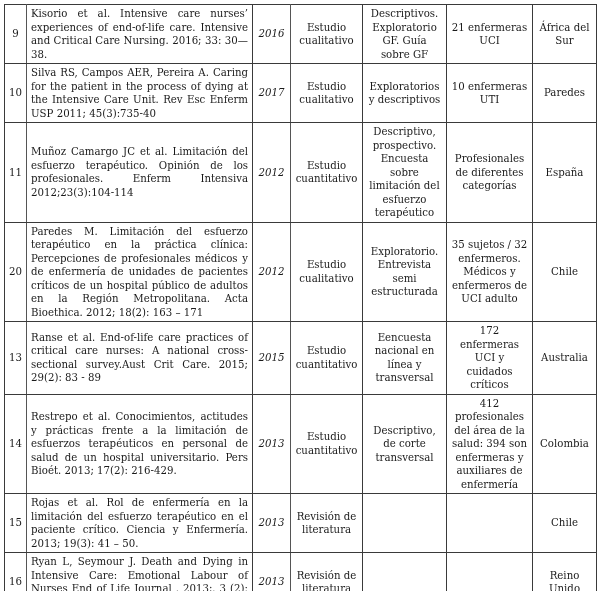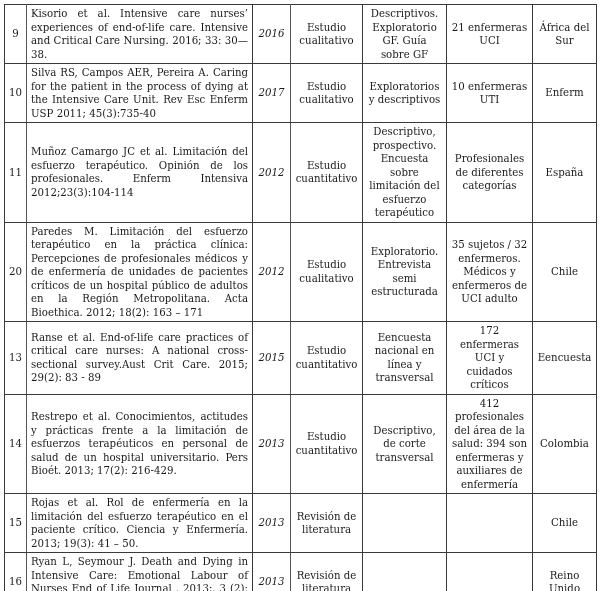--- a/index.html
+++ b/index.html
@@ -51,21 +51,21 @@
     <td class="c-sample">21 enfermeras UCI</td>
     <td class="c-country">África del Sur</td>
   </tr>
       <tr style="height: 43px;">
     <td class="c-num">10</td>
     <td class="c-ref">Silva RS, Campos AER, Pereira A. Caring for the patient in the process of dying at the Intensive Care Unit. Rev Esc Enferm USP 2011; 45(3):735-40</td>
     <td class="c-year">2017</td>
     <td class="c-type">Estudio cualitativo</td>
     <td class="c-design">Exploratorios y descriptivos</td>
     <td class="c-sample">10 enfermeras UTI</td>
-    <td class="c-country">Enferm</td>
+    <td class="c-country">Paredes</td>
   </tr>
       <tr style="height: 77px;">
     <td class="c-num">11</td>
     <td class="c-ref">Muñoz Camargo JC et al. Limitación del esfuerzo terapéutico. Opinión de los profesionales. Enferm Intensiva 2012;23(3):104-114</td>
     <td class="c-year">2012</td>
     <td class="c-type">Estudio cuantitativo</td>
     <td class="c-design">Descriptivo, prospectivo. Encuesta sobre limitación del esfuerzo terapéutico</td>
     <td class="c-sample">Profesionales de diferentes categorías</td>
     <td class="c-country">España</td>
   </tr>
@@ -78,21 +78,21 @@
     <td class="c-sample">35 sujetos / 32 enfermeros. Médicos y enfermeros de UCI adulto</td>
     <td class="c-country">Chile</td>
   </tr>
       <tr style="height: 60px;">
     <td class="c-num">13</td>
     <td class="c-ref">Ranse et al. End-of-life care practices of critical care nurses: A national cross-sectional survey.Aust Crit Care. 2015; 29(2): 83 - 89</td>
     <td class="c-year">2015</td>
     <td class="c-type">Estudio cuantitativo</td>
     <td class="c-design">Eencuesta nacional en línea y transversal</td>
     <td class="c-sample">172 enfermeras UCI y cuidados críticos</td>
-    <td class="c-country">Eencuesta</td>
+    <td class="c-country">Australia</td>
   </tr>
       <tr style="height: 87px;">
     <td class="c-num">14</td>
     <td class="c-ref">Restrepo et al.  Conocimientos, actitudes y prácticas frente a la limitación de esfuerzos terapéuticos en personal de salud de un hospital universitario. Pers Bioét. 2013; 17(2): 216-429.</td>
     <td class="c-year">2013</td>
     <td class="c-type">Estudio cuantitativo</td>
     <td class="c-design">Descriptivo, de corte transversal</td>
     <td class="c-sample">412 profesionales del área de la salud: 394 son enfermeras y auxiliares de enfermería</td>
     <td class="c-country">Colombia</td>
   </tr>

